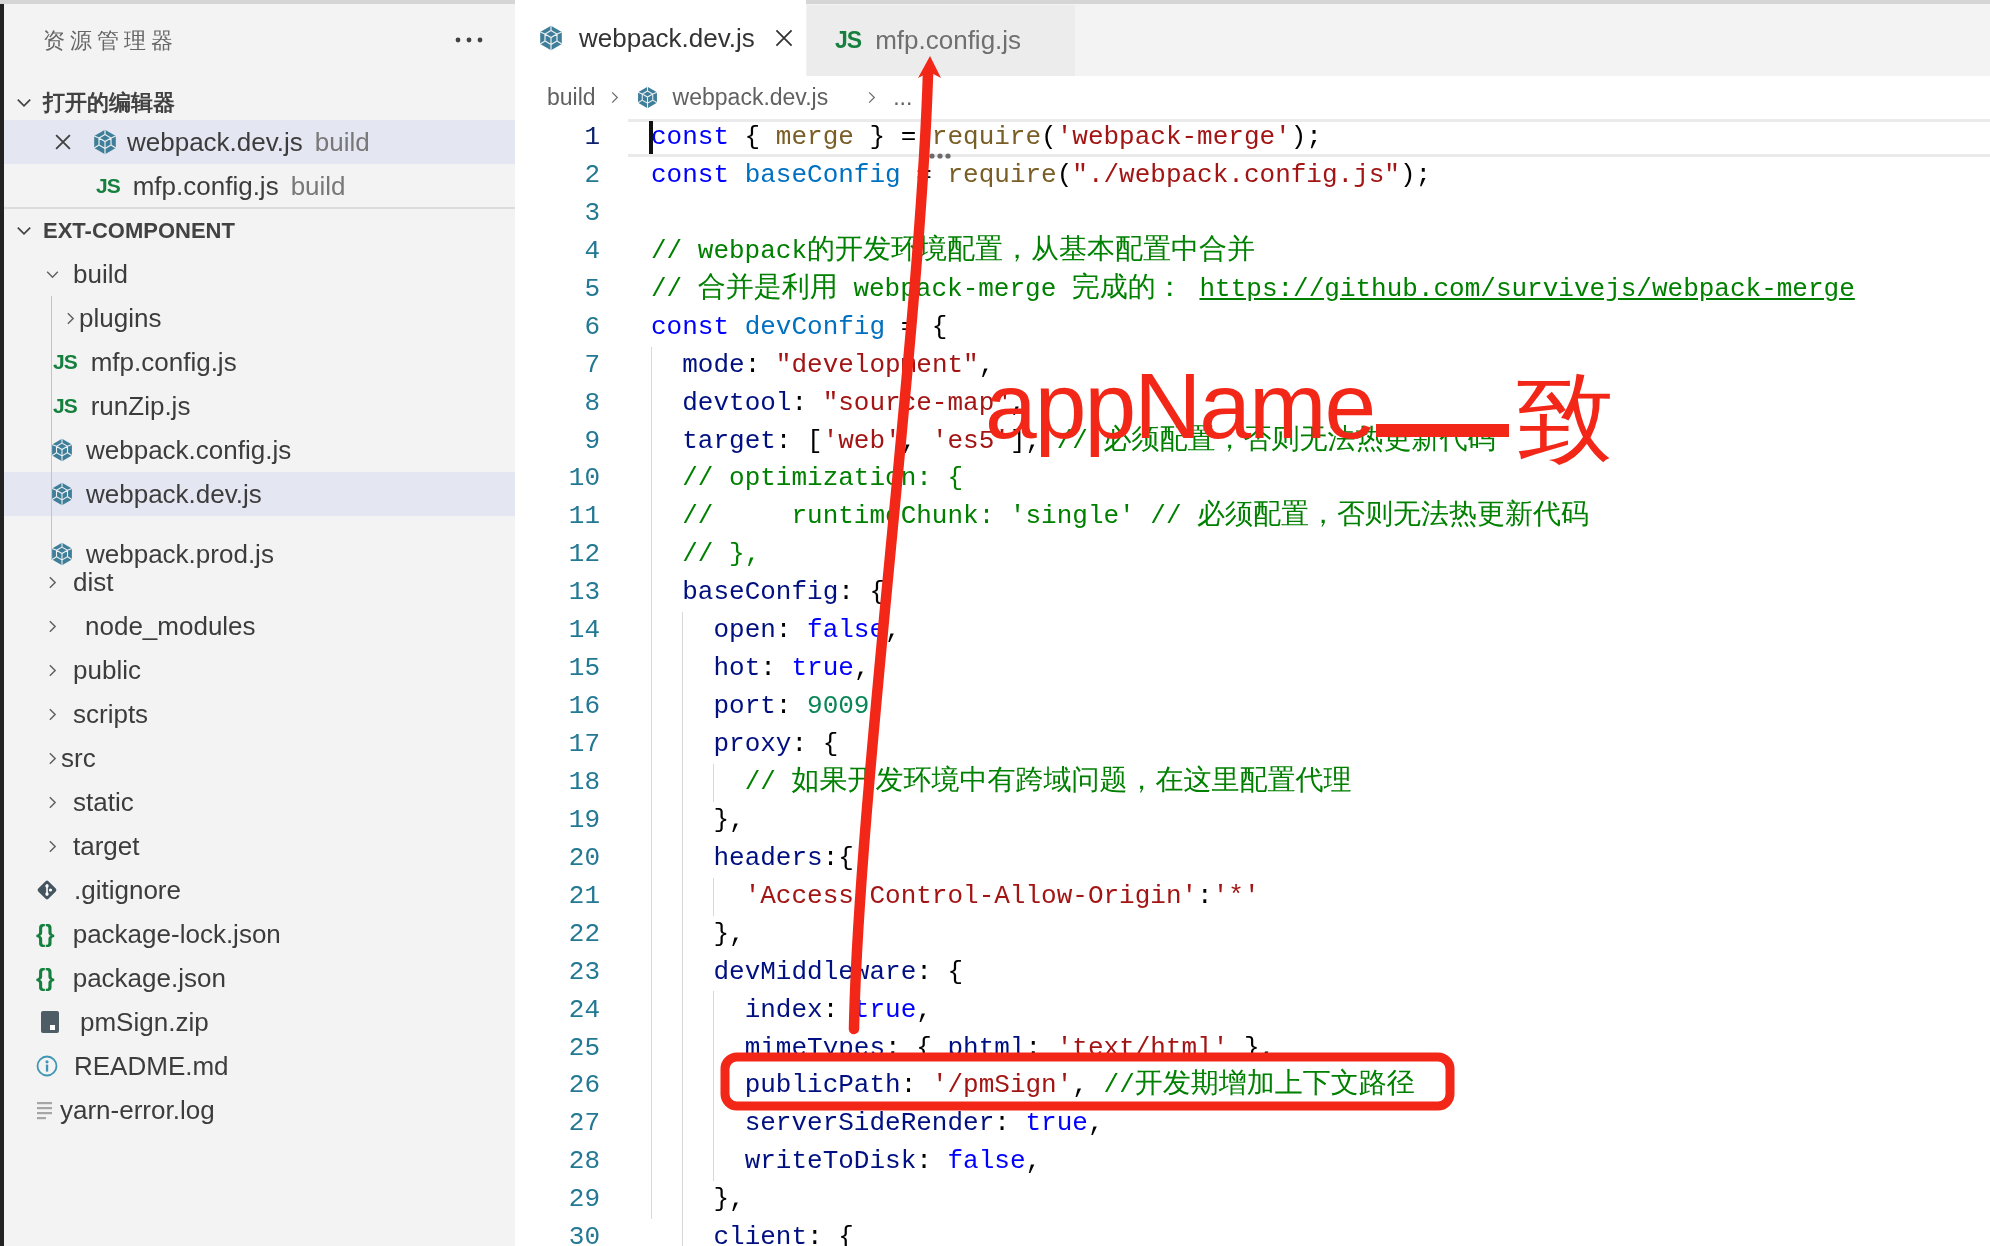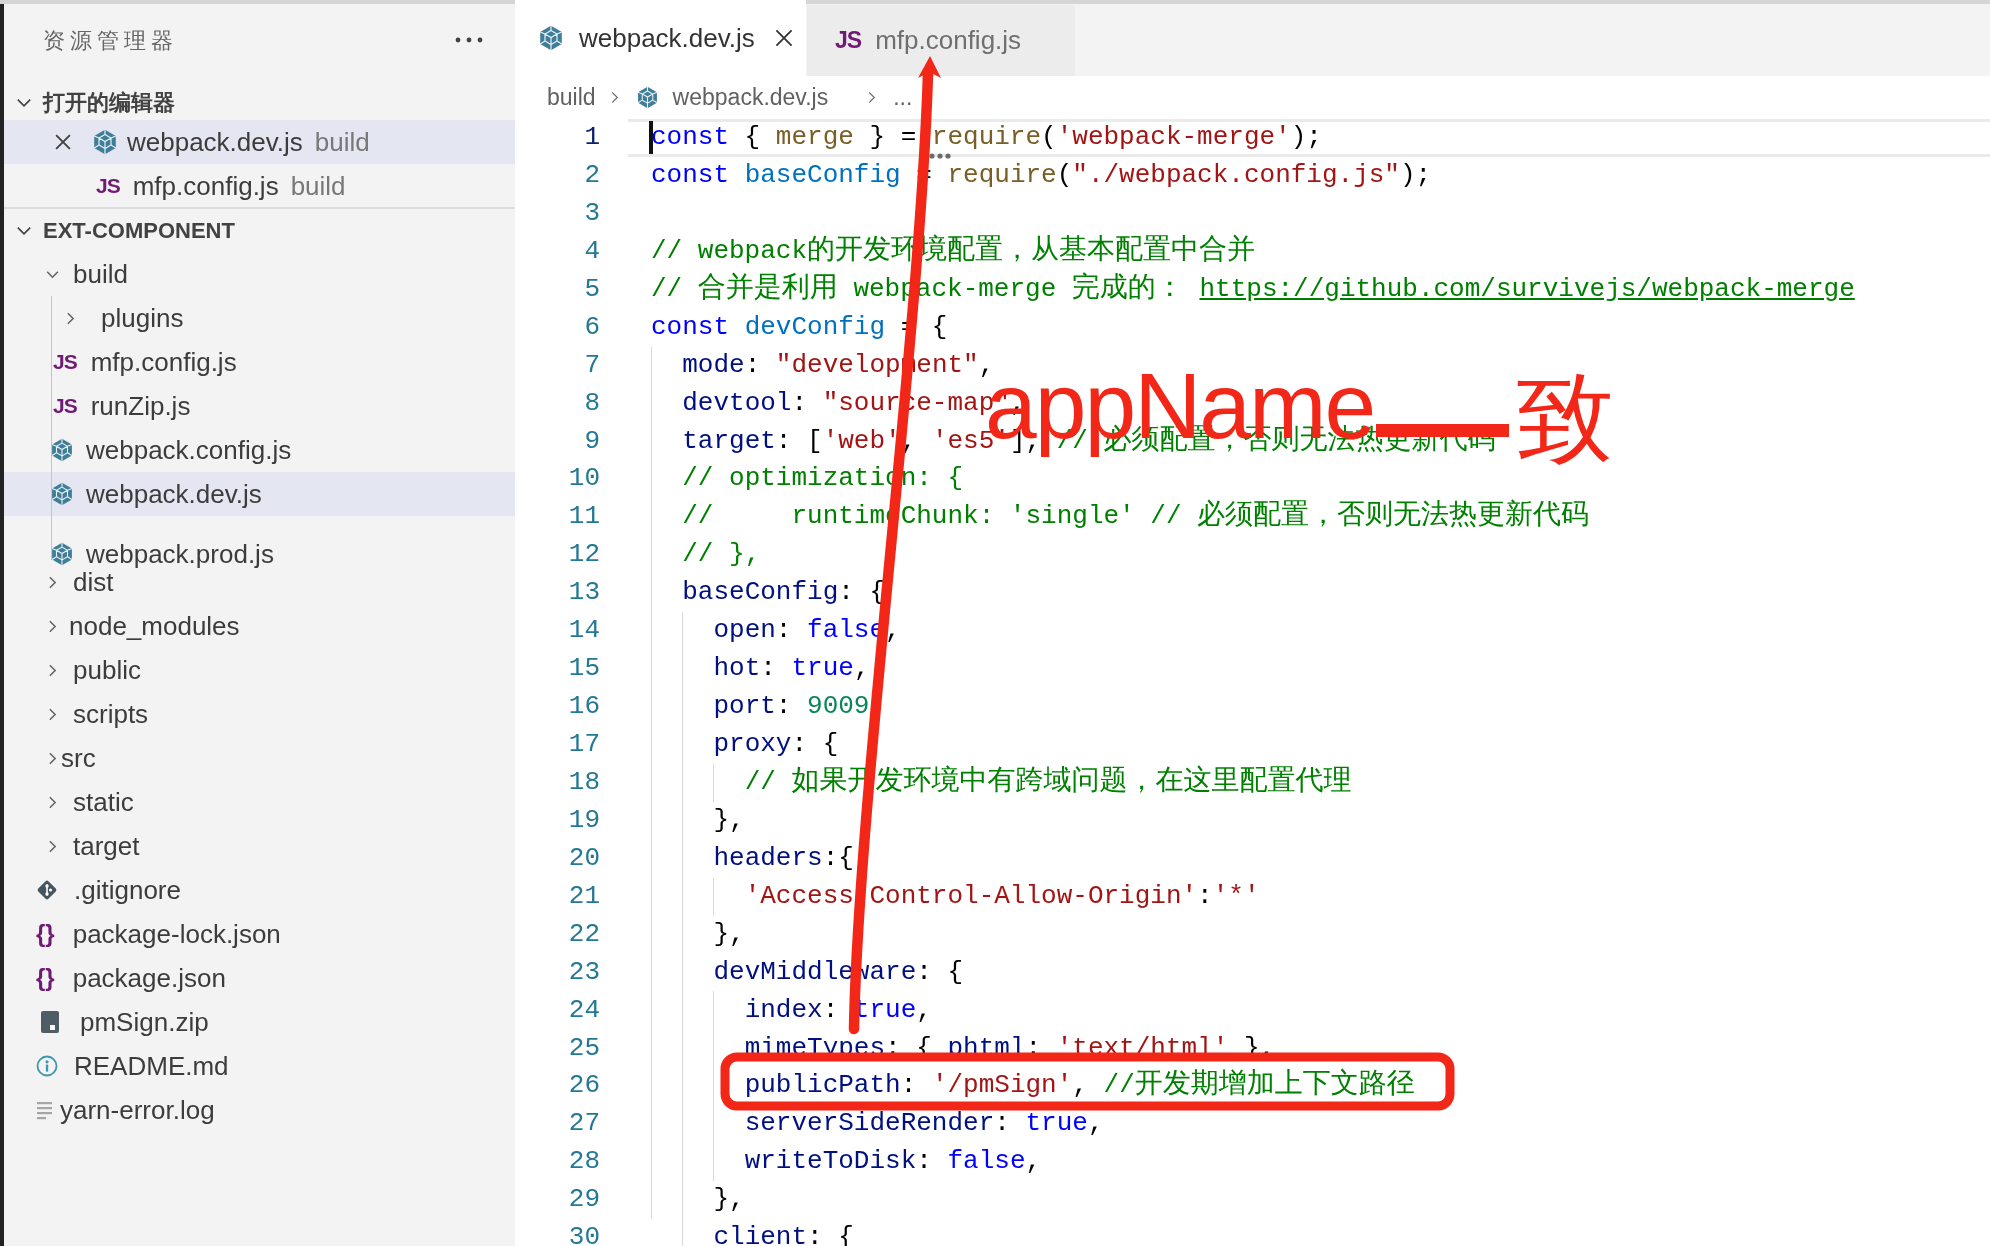--- a/index.html
+++ b/index.html
@@ -6,21 +6,21 @@
 .abs{position:absolute}
 .row{position:absolute;left:4px;width:511px;height:44px;display:flex;align-items:center;font-size:26px;color:#3c3c3c;white-space:nowrap}
 .desc{color:#787878;margin-left:12px}
 pre{margin:0}
 .code,.gutter{position:absolute;top:119px;font-family:"Liberation Mono",monospace;font-size:26px;line-height:37.93px;letter-spacing:0;white-space:pre}
 .code{left:651px;color:#000}
 .gutter{left:515px;width:85px;text-align:right;color:#237893}
 .k{color:#0000ff}.v{color:#0070c1}.f{color:#795e26}.p{color:#001080}.s{color:#a31515}.n{color:#098658}.cm{color:#008000}
 .c{font-size:28px;font-family:Liberation Serif, serif;line-height:0}
 .guide{position:absolute;width:1px;background:#d8d8d8}
-.js-badge{font-weight:bold;color:#701a75;font-size:21px;letter-spacing:-1px}
+.js-badge{font-weight:bold;color:#15803d;font-size:21px;letter-spacing:-1px}
 .hdr{position:absolute;display:flex;align-items:center;font-size:22px;font-weight:bold;color:#424242}
 </style></head>
 <body>
 <div id="root">
 
   <div class="abs" style="left:0;top:0;width:1990px;height:4px;background:#d5d5d5"></div>
   <div class="abs" style="left:0;top:4px;width:4px;height:1242px;background:#222"></div>
 
   <div class="abs" style="left:4px;top:4px;width:511px;height:1242px;background:#f3f3f3"></div>
   <div class="abs" style="left:43px;top:26px;font-size:22px;letter-spacing:5px;color:#666">资源管理器</div>
@@ -63,21 +63,21 @@
   <div class="row" style="top:252px">
       <svg style="margin-left:40px" width="17" height="17" viewBox="0 0 16 16">
         <path d="M3 5.5 8 10.5 13 5.5" fill="none" stroke="#616161" stroke-width="1.4"></path>
       </svg>
       <span style="margin-left:12px">build</span>
     </div>
   <div class="row" style="top:296px">
       <svg style="margin-left:58px" width="17" height="17" viewBox="0 0 16 16">
         <path d="M5.5 3 10.5 8 5.5 13" fill="none" stroke="#616161" stroke-width="1.4"></path>
       </svg>
-      <span style="margin-left:22px">plugins</span>
+      <span style="margin-left:0">plugins</span>
     </div>
   <div class="row" style="top:340px">
       <span class="js-badge" style="margin-left:49px">JS</span>
       <span style="margin-left:14px">mfp.config.js</span>
     </div>
   <div class="row" style="top:384px">
       <span class="js-badge" style="margin-left:49px">JS</span>
       <span style="margin-left:14px">runZip.js</span>
     </div>
   <div class="row" style="top:428px">
@@ -104,21 +104,21 @@
   <div class="row" style="top:560px">
       <svg style="margin-left:40px" width="17" height="17" viewBox="0 0 16 16">
         <path d="M5.5 3 10.5 8 5.5 13" fill="none" stroke="#616161" stroke-width="1.4"></path>
       </svg>
       <span style="margin-left:12px">dist</span>
     </div>
   <div class="row" style="top:604px">
       <svg style="margin-left:40px" width="17" height="17" viewBox="0 0 16 16">
         <path d="M5.5 3 10.5 8 5.5 13" fill="none" stroke="#616161" stroke-width="1.4"></path>
       </svg>
-      <span style="margin-left:8px">node_modules</span>
+      <span style="margin-left:24px">node_modules</span>
     </div>
   <div class="row" style="top:648px">
       <svg style="margin-left:40px" width="17" height="17" viewBox="0 0 16 16">
         <path d="M5.5 3 10.5 8 5.5 13" fill="none" stroke="#616161" stroke-width="1.4"></path>
       </svg>
       <span style="margin-left:12px">public</span>
     </div>
   <div class="row" style="top:692px">
       <svg style="margin-left:40px" width="17" height="17" viewBox="0 0 16 16">
         <path d="M5.5 3 10.5 8 5.5 13" fill="none" stroke="#616161" stroke-width="1.4"></path>

